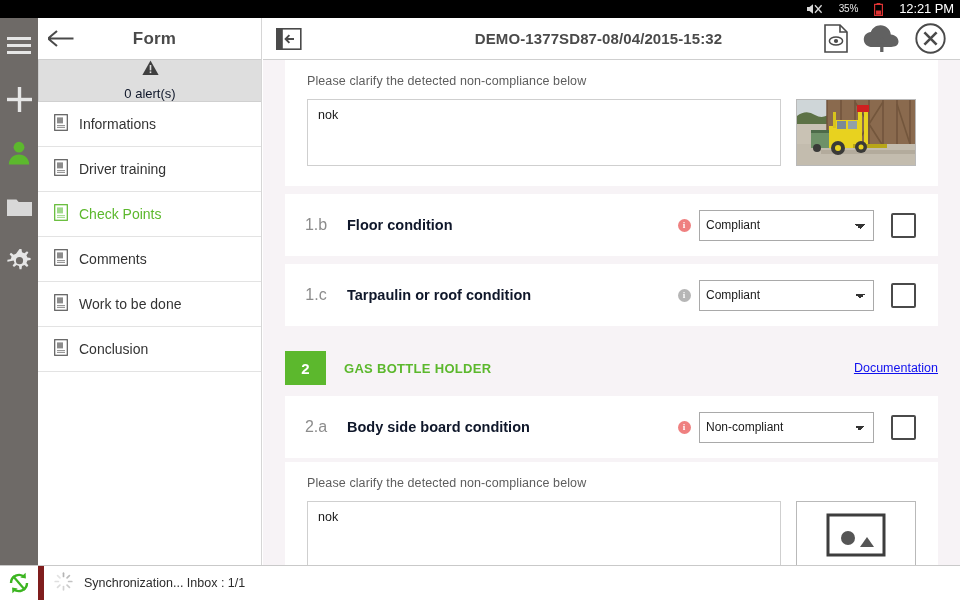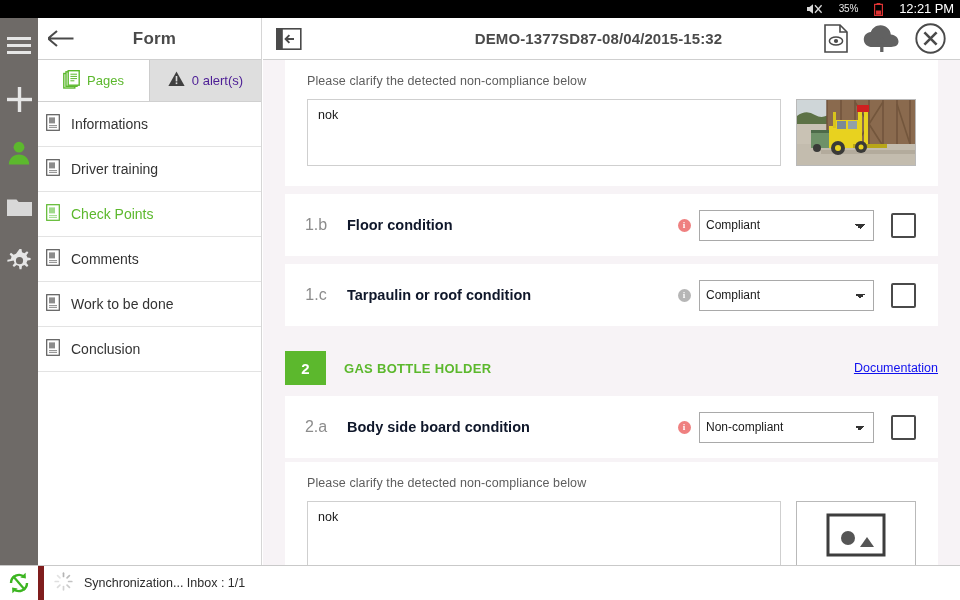--- a/index.html
+++ b/index.html
@@ -59,24 +59,24 @@
   .sidebar {
     position: absolute; left: 38px; top: 60px; width: 224px; height: 505px;
     background: #fff; border-right: 1px solid #d6d6d6;
   }
   .tabs { display: flex; height: 42px; border-bottom: 1px solid #d0d0d0; }
   .tab {
     flex: 1; display: flex; align-items: center; justify-content: center; gap: 7px;
     font-size: 13px; cursor: pointer;
   }
   .tab-pages { background: #fff; color: #5cb82d; }
-  .tab-alerts { background: #dedede; color: #4c1d95; border-left: 1px solid #cdcdcd; }
+  .tab-alerts { background: #dedede; color: #0f172a; border-left: 1px solid #cdcdcd; flex-direction: column; }
   .nav-item {
     height: 45px; display: flex; align-items: center; gap: 11px;
-    padding-left: 8px; border-bottom: 1px solid #e3e3e3;
+    padding-left: 16px; border-bottom: 1px solid #e3e3e3;
     font-size: 14px; color: #333; cursor: pointer;
   }
   .nav-item.active { color: #5cb82d; }
 
   
   .main {
     position: absolute; left: 263px; top: 60px; width: 697px; height: 505px;
     background: #f7f3f6; overflow: hidden;
   }
   .card { background: #fff; margin: 0 22px; }
@@ -246,31 +246,20 @@
         <svg width="31" height="31" viewBox="0 0 31 31">
           <circle cx="15.5" cy="15.5" r="14.2" fill="#fff" stroke="#4a4a4a" stroke-width="1.9"></circle>
           <path d="M9.4 9.4 L21.6 21.6 M21.6 9.4 L9.4 21.6" stroke="#4a4a4a" stroke-width="2.6"></path>
         </svg>
       </div>
     </div>
   </div>
 
   <div class="sidebar">
     <div class="tabs">
-      <div class="tab tab-pages">
-        <span>
-          <svg width="17" height="19" viewBox="0 0 17 19">
-            <rect x="0.8" y="3.5" width="11" height="14.5" fill="#fff" stroke="#5cb82d" stroke-width="1.4"></rect>
-            <rect x="3" y="1.8" width="11" height="14.5" fill="#fff" stroke="#5cb82d" stroke-width="1.4"></rect>
-            <rect x="5.2" y="0.7" width="11" height="14.5" fill="#fff" stroke="#5cb82d" stroke-width="1.4"></rect>
-            <path d="M7.4 4.2h6.6M7.4 6.4h6.6M7.4 8.6h6.6M7.4 10.8h4" stroke="#5cb82d" stroke-width="1"></path>
-          </svg>
-        </span>
-        <span>Pages</span>
-      </div>
       <div class="tab tab-alerts">
         <span>
           <svg width="17" height="16" viewBox="0 0 17 16">
             <path d="M8.5 0.6 L16.6 15 H0.4z" fill="#3f3f3f"></path>
             <rect x="7.7" y="5" width="1.6" height="5.4" fill="#dedede"></rect>
             <rect x="7.7" y="11.4" width="1.6" height="1.7" fill="#dedede"></rect>
           </svg>
         </span>
         <span>0 alert(s)</span>
       </div>

